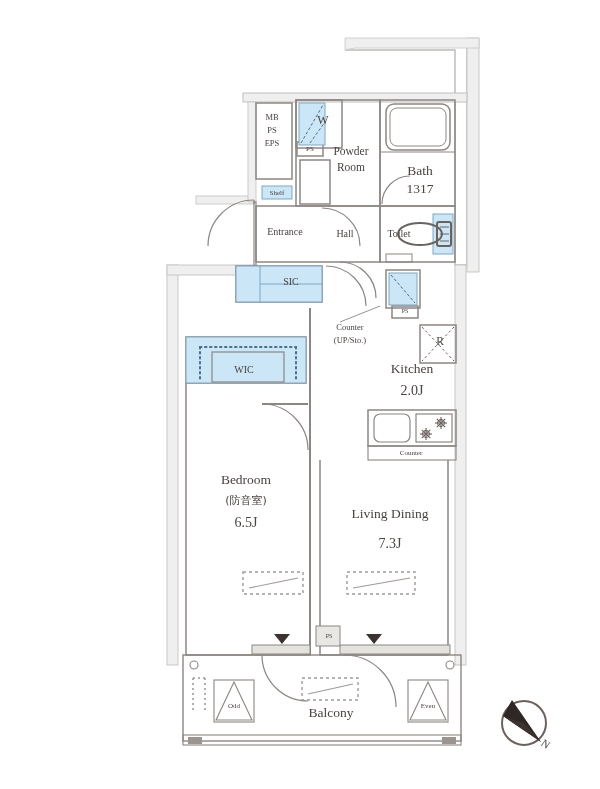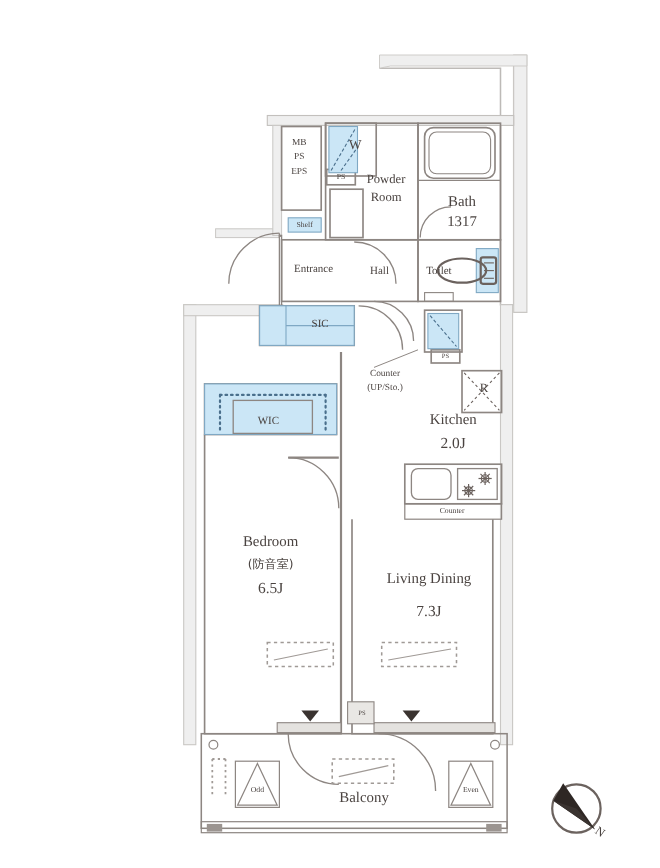--- a/index.html
+++ b/index.html
@@ -1,18 +1,18 @@
 <!DOCTYPE html>
 <html><head>
 <meta charset="utf-8">
 <style>
   html,body{margin:0;padding:0;background:#ffffff;}
   body{width:600px;height:789px;overflow:hidden;
        font-family:"Liberation Serif","DejaVu Serif",serif;}
-  #plan{position:relative;width:600px;height:575px;background:#ffffff;margin-top:12px;}
+  #plan{position:relative;width:600px;height:575px;background:#ffffff;}
   svg{display:block;}
   .lbl{font-family:"Liberation Serif","DejaVu Serif",serif;fill:#4a4340;
        text-anchor:middle;dominant-baseline:middle;}
   .lbl-room{font-size:13.5px;}
   .lbl-room-sm{font-size:11.5px;}
   .lbl-area{font-size:14px;}
   .lbl-small{font-size:8.5px;}
   .lbl-tiny{font-size:7px;}
   .lbl-mini{font-size:6px;}
   .lbl-jp{font-family:"DejaVu Sans",sans-serif;font-size:11px;}

